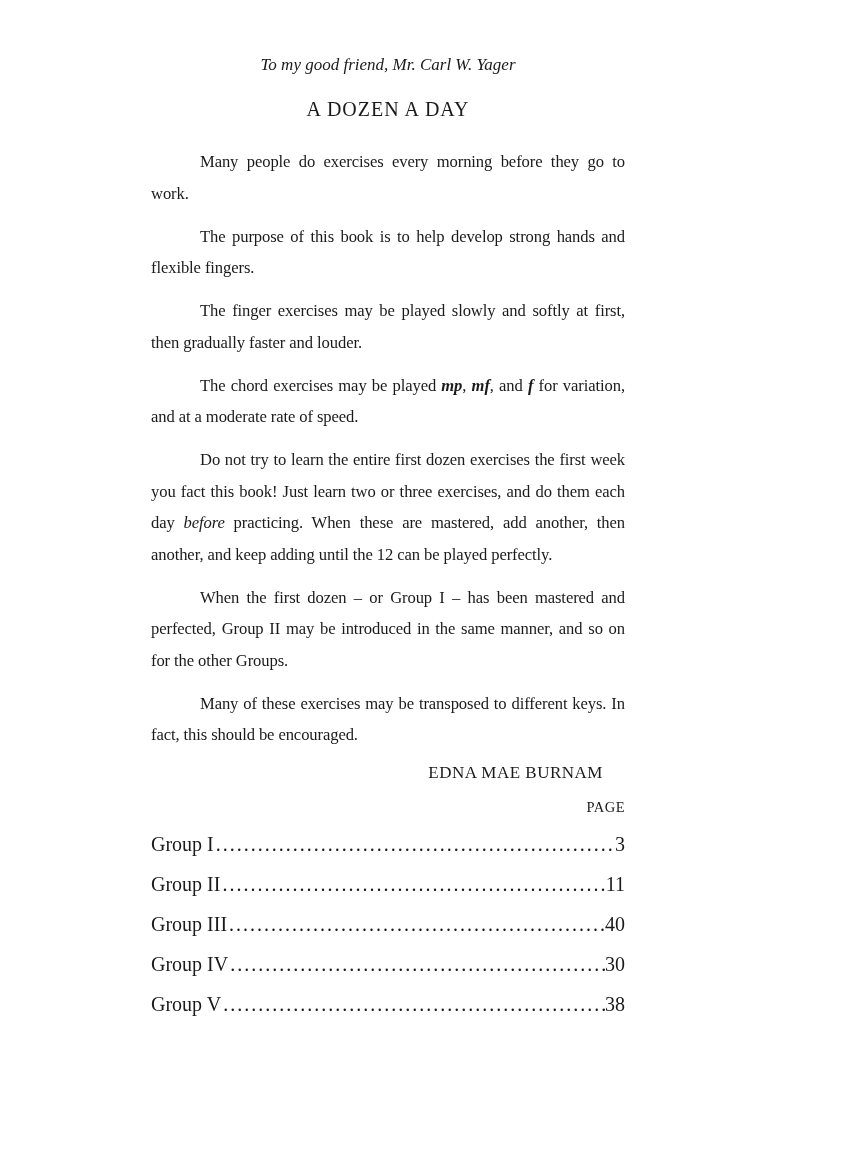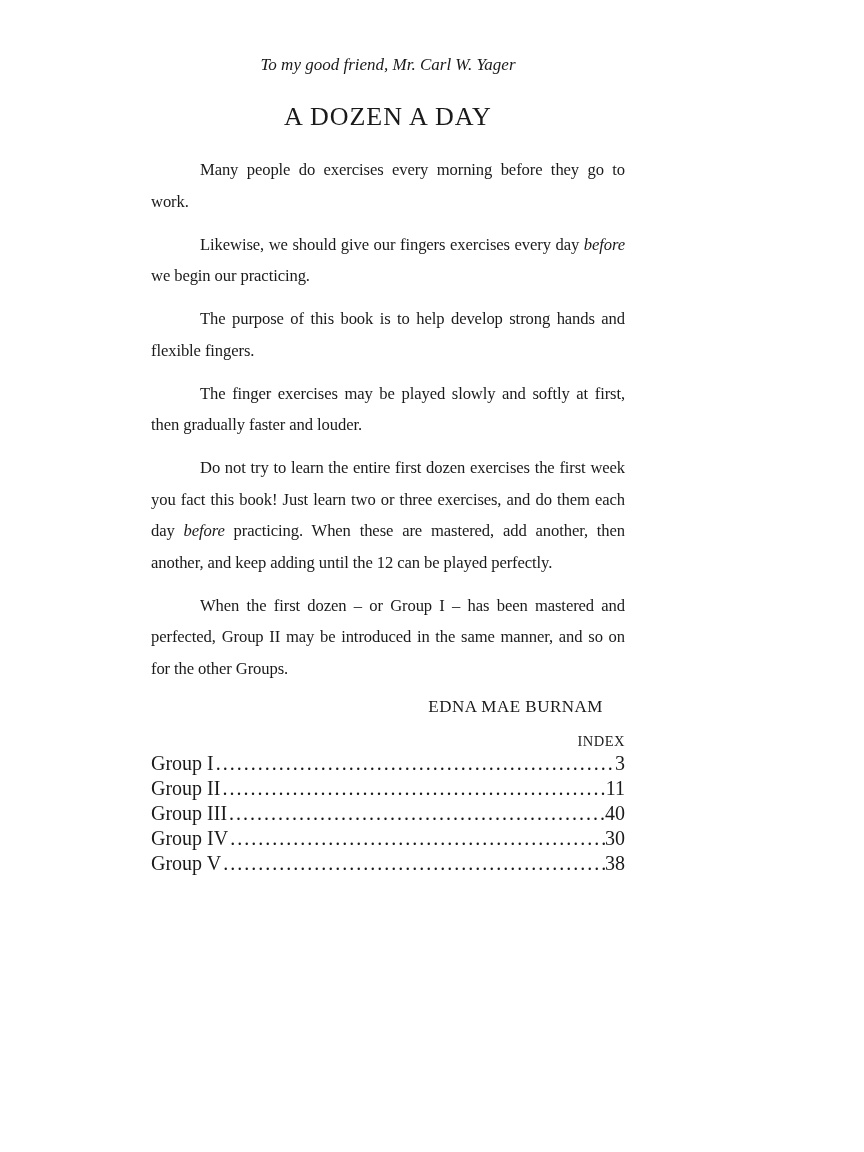--- a/index.html
+++ b/index.html
@@ -15,25 +15,25 @@
     overflow: hidden;
   }
   .dedication {
     text-align: center;
     font-style: italic;
     font-size: 17px;
     line-height: 22px;
   }
   .title {
     text-align: center;
-    font-size: 26px;
+    font-size: 20px;
     font-weight: 400;
     letter-spacing: 1px;
     line-height: 34px;
-    margin: 24px 0 0 0;
+    margin: 16px 0 0 0;
   }
   .body-block { margin-top: 20px; }
   .para {
     margin: 0 0 11.5px 0;
     font-size: 16.6px;
     line-height: 31.5px;
     text-align: justify;
     text-indent: 49px;
     letter-spacing: -0.1px;
   }
@@ -60,20 +60,21 @@
     font-size: 14.5px;
     letter-spacing: 0.5px;
     margin-top: 14px;
     line-height: 19px;
   }
   .idx-row {
     display: flex;
     align-items: baseline;
     font-size: 20px;
     line-height: 25px;
+    margin-top: 15px;
     text-align: right;
   }
   .idx-label { flex: none; }
   .idx-leader {
     flex: 1 1 auto;
     overflow: hidden;
     white-space: nowrap;
     letter-spacing: 2px;
     padding-left: 2px;
   }
@@ -82,31 +83,32 @@
 </head>
 <body>
 
 <div class="page" style="background: rgb(255, 255, 255); color: rgb(26, 26, 26);">
   <div class="dedication">To my good friend, Mr. Carl W. Yager</div>
 
   <h1 class="title">A DOZEN A DAY</h1>
 
   <div class="body-block">
       <p class="para"><span>Many people do exercises every morning before they go to work.</span></p>
-      <p class="para"><span>Likewise, we should give our fingers exercises every day </span><span class="it">before</span><span> we begin our practicing.</span></p>
       <p class="para"><span>The purpose of this book is to help develop strong hands and flexible fingers.</span></p>
       <p class="para"><span>The finger exercises may be played slowly and softly at first, then gradually faster and louder.</span></p>
+      <p class="para"><span>The chord exercises may be played </span><span class="dyn">mp</span><span>, </span><span class="dyn">mf</span><span>, and </span><span class="dyn">f</span><span> for variation, and at a moderate rate of speed.</span></p>
       <p class="para"><span>Do not try to learn the entire first dozen exercises the first week you fact this book! Just learn two or three exercises, and do them each day </span><span class="it">before</span><span> practicing. When these are mastered, add another, then another, and keep adding until the 12 can be played perfectly.</span></p>
       <p class="para"><span>When the first dozen – or Group I – has been mastered and perfected, Group II may be introduced in the same manner, and so on for the other Groups.</span></p>
+      <p class="para"><span>Many of these exercises may be transposed to different keys. In fact, this should be encouraged.</span></p>
     </div>
 
   <div class="signature">EDNA MAE BURNAM</div>
 
 
-  <div class="page-label">INDEX</div>
+  <div class="page-label">PAGE</div>
 
   <div class="index-list">
       <div class="idx-row">
         <span class="idx-label">Group I</span>
         <span class="idx-leader">............................................................................................................................................................................................................................</span>
         <span class="idx-num">3</span>
       </div>
       <div class="idx-row">
         <span class="idx-label">Group II</span>
         <span class="idx-leader">............................................................................................................................................................................................................................</span>

